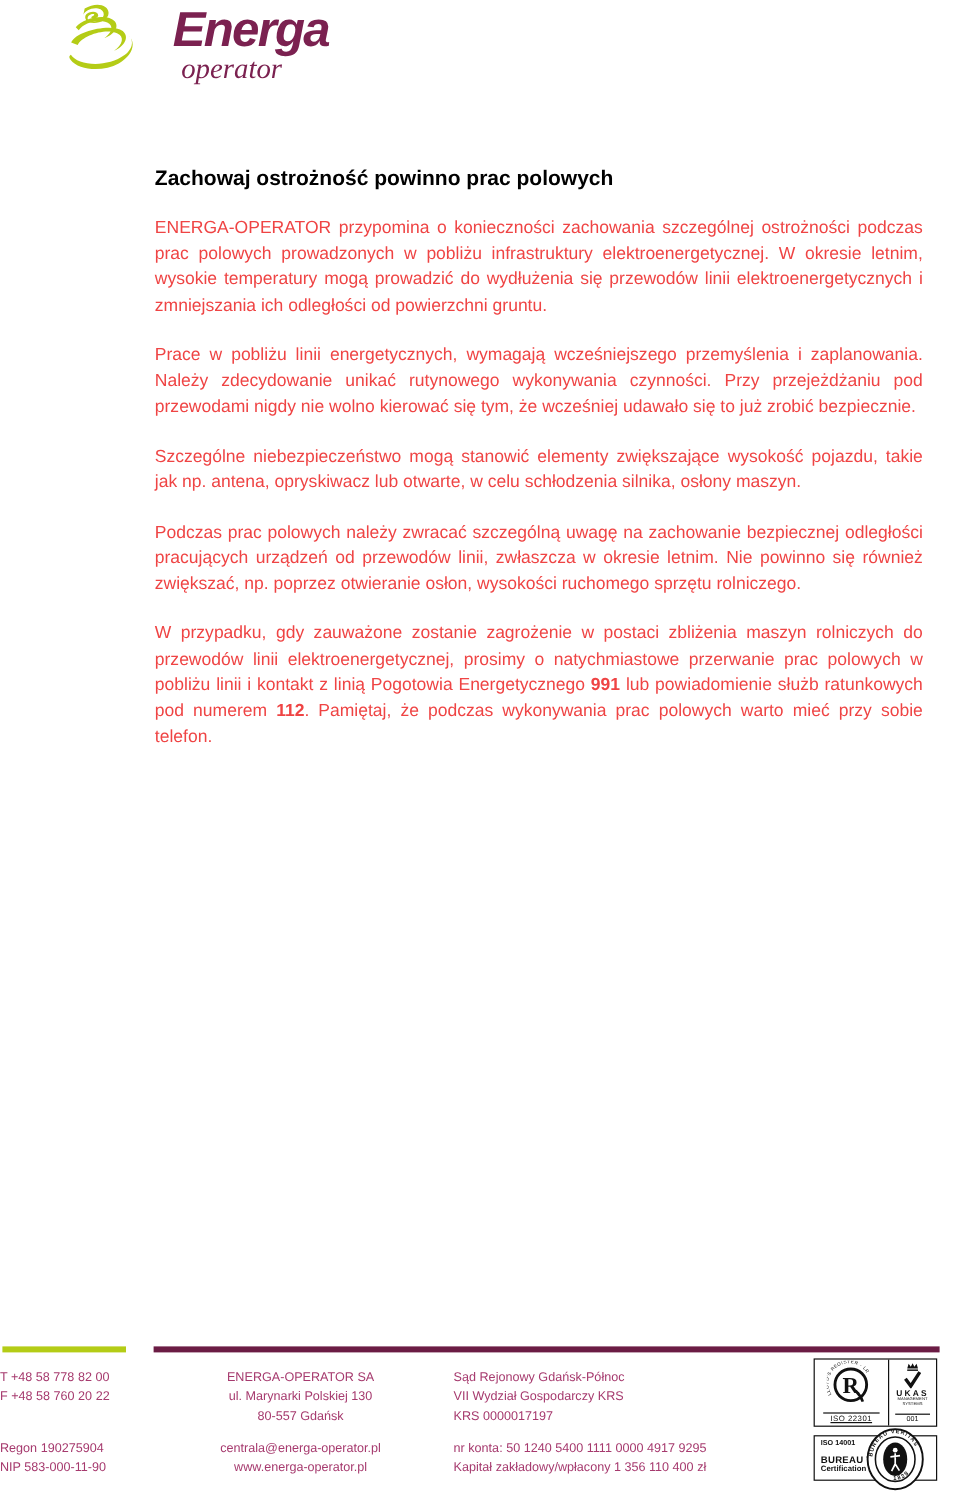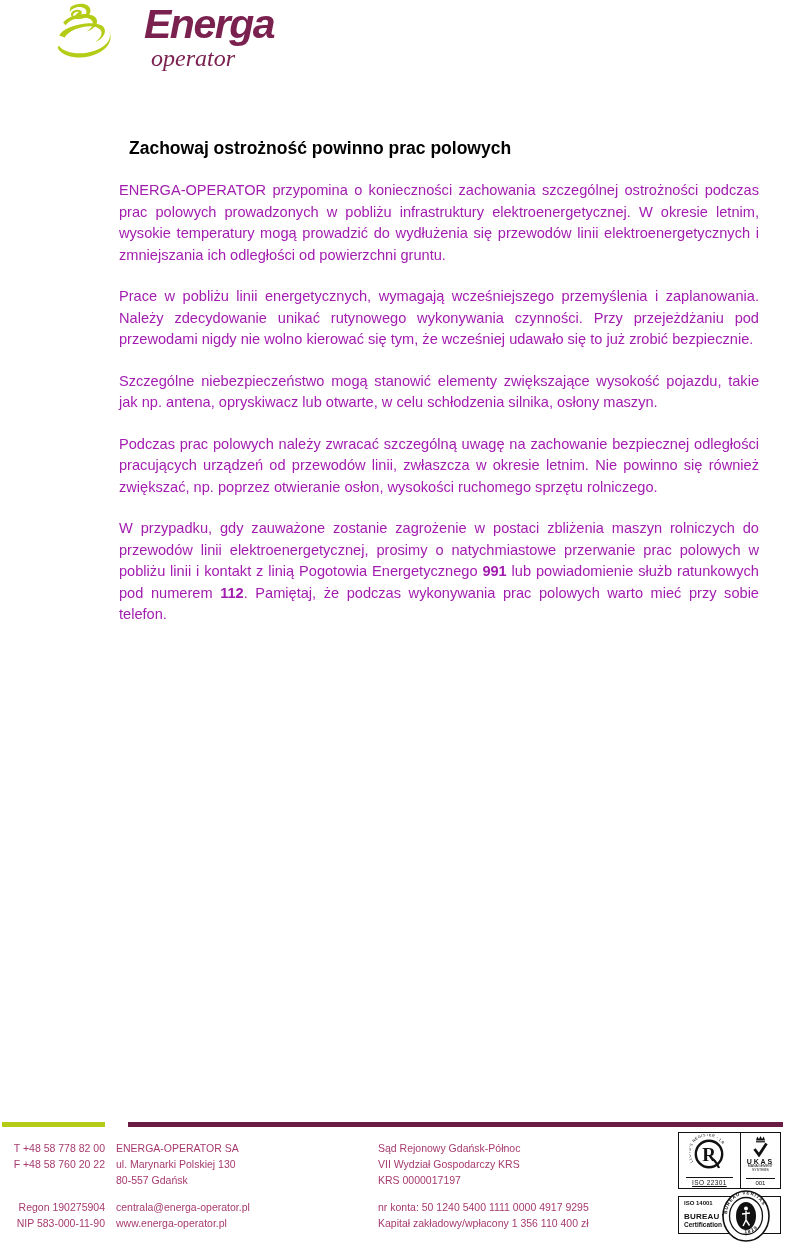--- a/index.html
+++ b/index.html
@@ -7,32 +7,32 @@
   .page { position:relative; width:800px; height:1248px; background:#fff; overflow:hidden; }
 
   
   .logo { position:absolute; left:45px; top:2px; }
   .wordmark { position:absolute; left:144px; top:4px; }
   .brand { font-size:41px; font-weight:bold; font-style:italic; letter-spacing:-1.5px; line-height:1; }
   .brand-sub { font-size:24px; font-style:italic; margin:1px 0 0 7px; line-height:1;font-family:Liberation Serif, serif; }
 
   
   .heading { position:absolute; left:129px; top:138px; font-size:17.5px; font-weight:bold; color:#000; }
-  .bodytext { position:absolute; left:119px; top:180px; width:640px; font-size:14.6px;
-              line-height:21.5px; text-align:justify; color:#a21caf; }
+  .bodytext { position:absolute; left:129px; top:180px; width:640px; font-size:14.6px;
+              line-height:21.5px; text-align:justify; color:#ef4444; }
   .bodytext p { margin:0 0 20px 0; }
 
   
   .bar-green  { position:absolute; left:2px;   top:1122px; width:103px; height:5px; }
   .bar-maroon { position:absolute; left:128px; top:1122px; width:655px; height:5px; }
 
   
   .f-col { position:absolute; top:1140px; font-size:10.5px; line-height:16px; }
-  .f-col1 { left:0;   width:105px; text-align:right; }
-  .f-col2 { left:116px; width:245px; }
+  .f-col1 { left:0;   width:105px; }
+  .f-col2 { left:128px; width:245px;text-align:center; }
   .f-col3 { left:378px; width:300px; }
   .f-block2 { position:absolute; top:59px; left:0; right:0; }
 
   
   .cert1 { position:absolute; left:678px; top:1132px; width:103px; height:57px;
            border:1.5px solid #111; background:#fff; display:flex; box-sizing:border-box; }
   .cert1-left { flex:1.55; border-right:1.5px solid #111; display:flex; flex-direction:column;
                 align-items:center; justify-content:space-between; padding:1px 0 2px; }
   .iso-label { font-size:6.5px; letter-spacing:.4px; color:#111; border-top:1px solid #111;
                width:78%; text-align:center; padding-top:1px; text-decoration:underline; }

